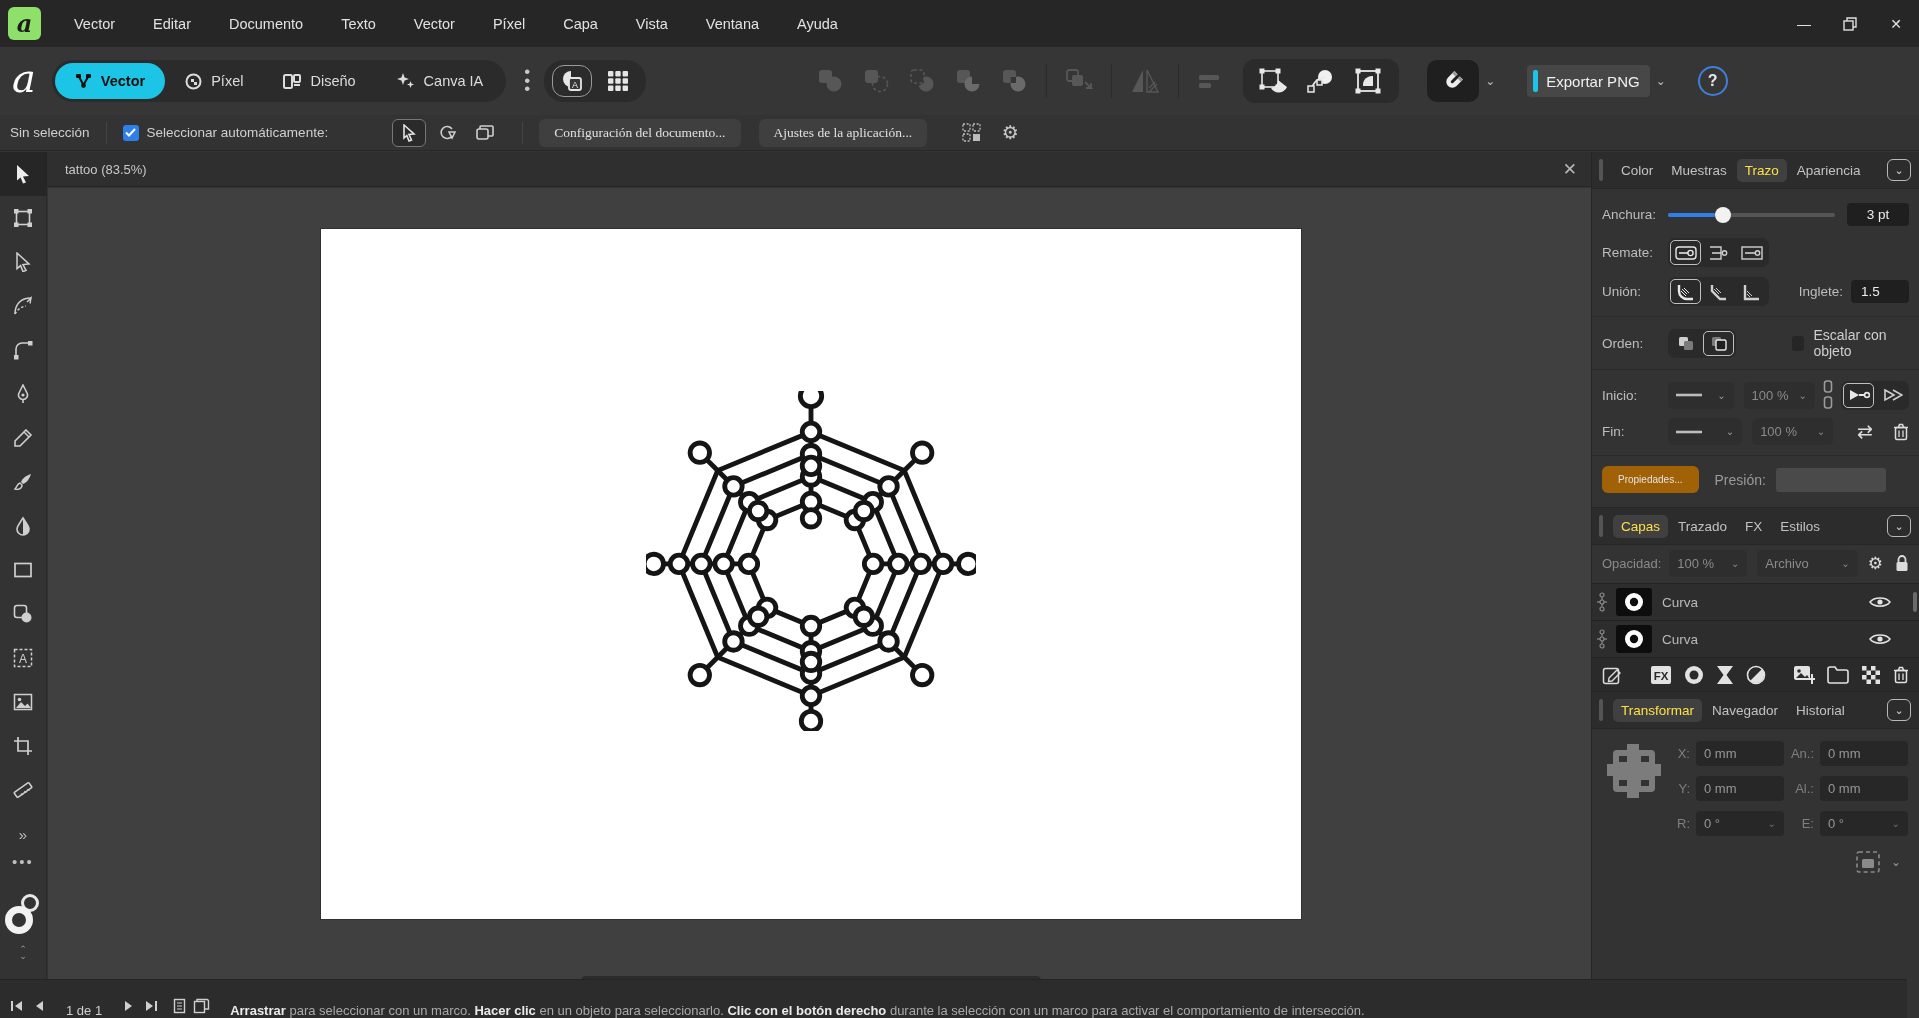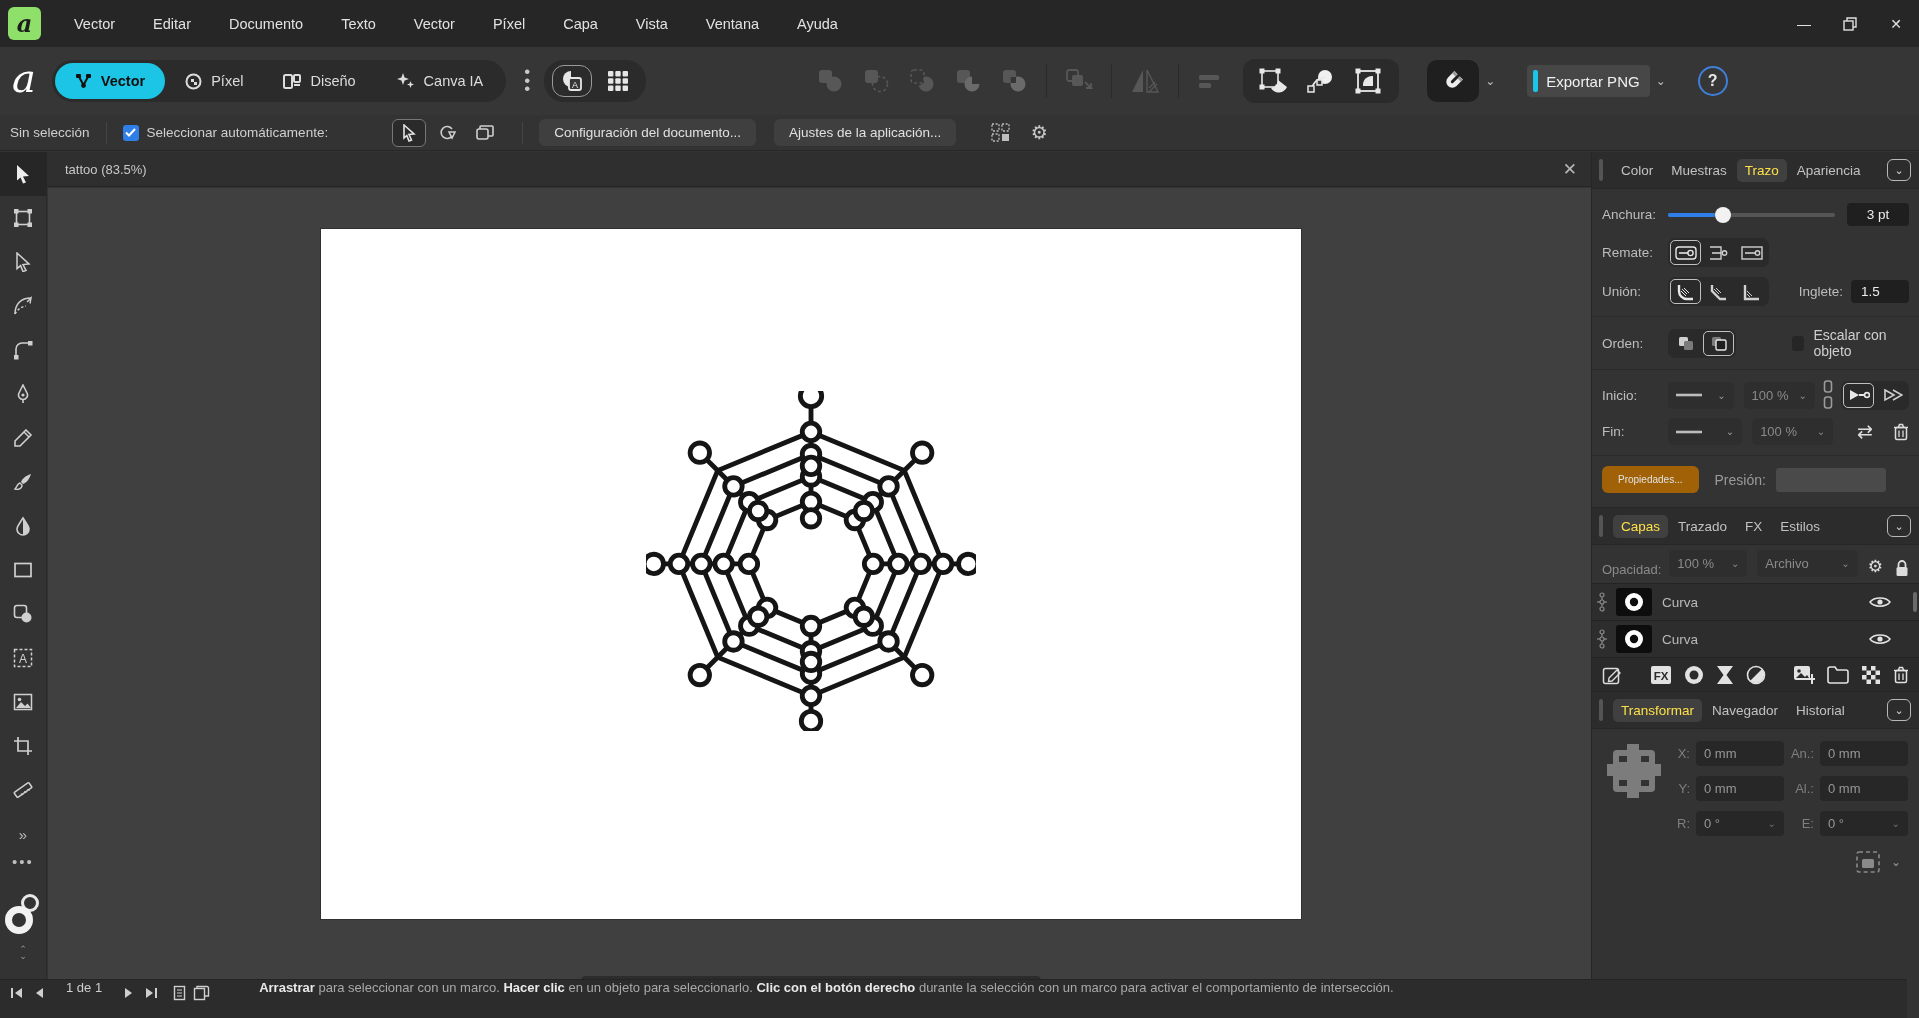--- a/index.html
+++ b/index.html
@@ -34,21 +34,21 @@
   .export-btn { display:flex; align-items:center; background:#474747; border-radius:4px; height:32px; padding:0 10px 0 0; margin-left:26px; }
   .export-accent { width:5px; height:22px; border-radius:2px; background:#1cc5e5; margin:0 8px 0 6px; }
   .export-btn span { color:#f0f0f0; font-size:15px; }
   .help-btn { width:30px; height:30px; border-radius:50%; border:2.5px solid #3f7fd9; color:#e8e8e8; display:flex; align-items:center; justify-content:center; font-size:16px; font-weight:bold; margin:0 18px 0 26px; }
   
   .context-bar { position:absolute; top:115px; left:0; right:0; height:36px; background:#333; border-bottom:1px solid #282828; display:flex; align-items:center; font-size:13.5px; color:#cfcfcf; }
   .ctx-sep { width:1px; height:22px; background:#444; margin:0 16px; }
   .checkbox { width:16px; height:16px; background:#2e7fe8; border-radius:3px; display:flex; align-items:center; justify-content:center; margin-right:8px; }
   .ctx-iconbtn { width:34px; height:28px; display:flex; align-items:center; justify-content:center; border-radius:6px; margin-right:4px; }
   .ctx-iconbtn.sel { border:1.5px solid #777; background:#2a2a2a; }
-  .ctx-btn { background:#3f3f3f; color:#e0e0e0; border-radius:6px; padding:6px 15px; margin-right:18px; font-size:13.5px; }
+  .ctx-btn { background:#3f3f3f; color:#e0e0e0; border-radius:6px; padding:6px 15px; margin-right:18px; font-size:13.5px;font-family:Liberation Serif, serif; }
   .doc-tabbar { position:absolute; top:152px; left:47px; width:1544px; height:35px; background:#2f2f2f; border-bottom:1px solid #262626; display:flex; align-items:center; }
   .doc-tab-title { color:#c8c8c8; font-size:13px; margin-left:18px; }
   .doc-tab-close { margin-left:auto; margin-right:14px; color:#b5b5b5; font-size:17px; }
   
   .left-rail { position:absolute; top:152px; left:0; bottom:25px; width:47px; background:#333; border-right:1px solid #2a2a2a; display:flex; flex-direction:column; align-items:center; }
   .rail-tool { width:47px; height:44px; display:flex; align-items:center; justify-content:center; }
   .rail-tool.sel { background:#262626; }
   .rail-more { color:#bdbdbd; font-size:15px; margin-top:14px; }
   .rail-dots { color:#bdbdbd; font-size:15px; letter-spacing:2px; margin-top:10px; }
   .color-wells { position:relative; width:40px; height:46px; margin-top:24px; }
@@ -75,40 +75,40 @@
   .valbox { background:#1f1f1f; border-radius:4px; color:#ececec; font-size:13.5px; padding:4px 10px; text-align:center; }
   .divider { height:1px; background:#2a2a2a; margin:10px 0; }
   .slider { position:relative; flex:1; height:4px; border-radius:2px; background:#555; margin-right:12px; }
   .slider-fill { position:absolute; left:0; top:0; height:4px; width:28%; border-radius:2px; background:#2e7fe8; }
   .slider-thumb { position:absolute; left:28%; top:-6px; width:16px; height:16px; border-radius:50%; background:#f2f2f2; }
   .ddbox { background:#2e2e2e; border-radius:5px; height:27px; display:flex; align-items:center; padding:0 8px; color:#9a9a9a; font-size:13px; gap:8px; }
   .dis { color:#8a8a8a; }
   .pchk { width:15px; height:15px; background:#262626; border-radius:3px; margin:0 9px 0 14px; }
   .prop-btn { background:#a16207; color:#e2e2e2; border-radius:6px; padding:8px 16px; font-size:10px; }
   
-  .op-row { display:flex; align-items:flex-end; padding:5px 10px 6px; }
+  .op-row { display:flex; align-items:center; padding:5px 10px 6px; }
   .layer-row { height:37px; background:#2d2d2d; border-top:1px solid #232323; display:flex; align-items:center; position:relative; }
   .layer-thumb { width:36px; height:28px; background:#0d0d0d; border-radius:3px; margin:0 10px 0 8px; display:flex; align-items:center; justify-content:center; }
   .layer-name { color:#b9b9b9; font-size:13.5px; flex:1; }
   .layers-toolbar { height:34px; background:#2a2a2a; border-top:1px solid #232323; display:flex; align-items:center; padding:0 10px; gap:12px; }
   .lt-spacer { flex:1; }
   .mini-scroll { position:absolute; right:2px; top:8px; width:4px; height:20px; border-radius:2px; background:#6a6a6a; }
   
   .tf-body { display:grid; grid-template-columns:64px 30px 88px 36px 88px; align-items:center; row-gap:10px; padding:12px 6px 0 10px; }
   .tf-label { color:#7f7f7f; font-size:13px; text-align:right; padding-right:6px; }
   .tf-box { background:#272727; border-radius:4px; color:#979797; font-size:13px; height:25px; display:flex; align-items:center; padding:0 8px; }
   .tf-box .cv { margin-left:auto; color:#6f6f6f; font-size:10px; }
   .anchor-wrap { grid-row:1 / span 2; display:flex; align-items:center; justify-content:center; }
   .tf-foot { display:flex; justify-content:flex-end; align-items:center; gap:10px; padding:14px 18px 0 0; }
   
-  .status-bar { position:absolute; left:0; right:12px; bottom:0; height:39px; background:#2c2c2c; border-top:1px solid #242424; display:flex; align-items:flex-start; font-size:13px; color:#a9a9a9; }
+  .status-bar { position:absolute; left:0; right:12px; bottom:0; height:39px; background:#2c2c2c; border-top:1px solid #242424; display:flex; align-items:flex-end; font-size:13px; color:#a9a9a9; }
   .sb-ic { display:flex; align-items:center; justify-content:center; width:22px; height:25px; }
   .sb-page { color:#cfcfcf; margin:0 16px; font-size:13px; }
   .b { font-weight:bold; color:#e9e9e9; }
-  .hint { margin-left:47px; white-space:nowrap; }
+  .hint { margin-left:18px; white-space:nowrap; }
   svg { display:block; }
 </style>
 </head>
 <body>
 
 <div class="app">
 
   <div class="titlebar">
     <div class="applogo">a</div>
     <div class="menus">

